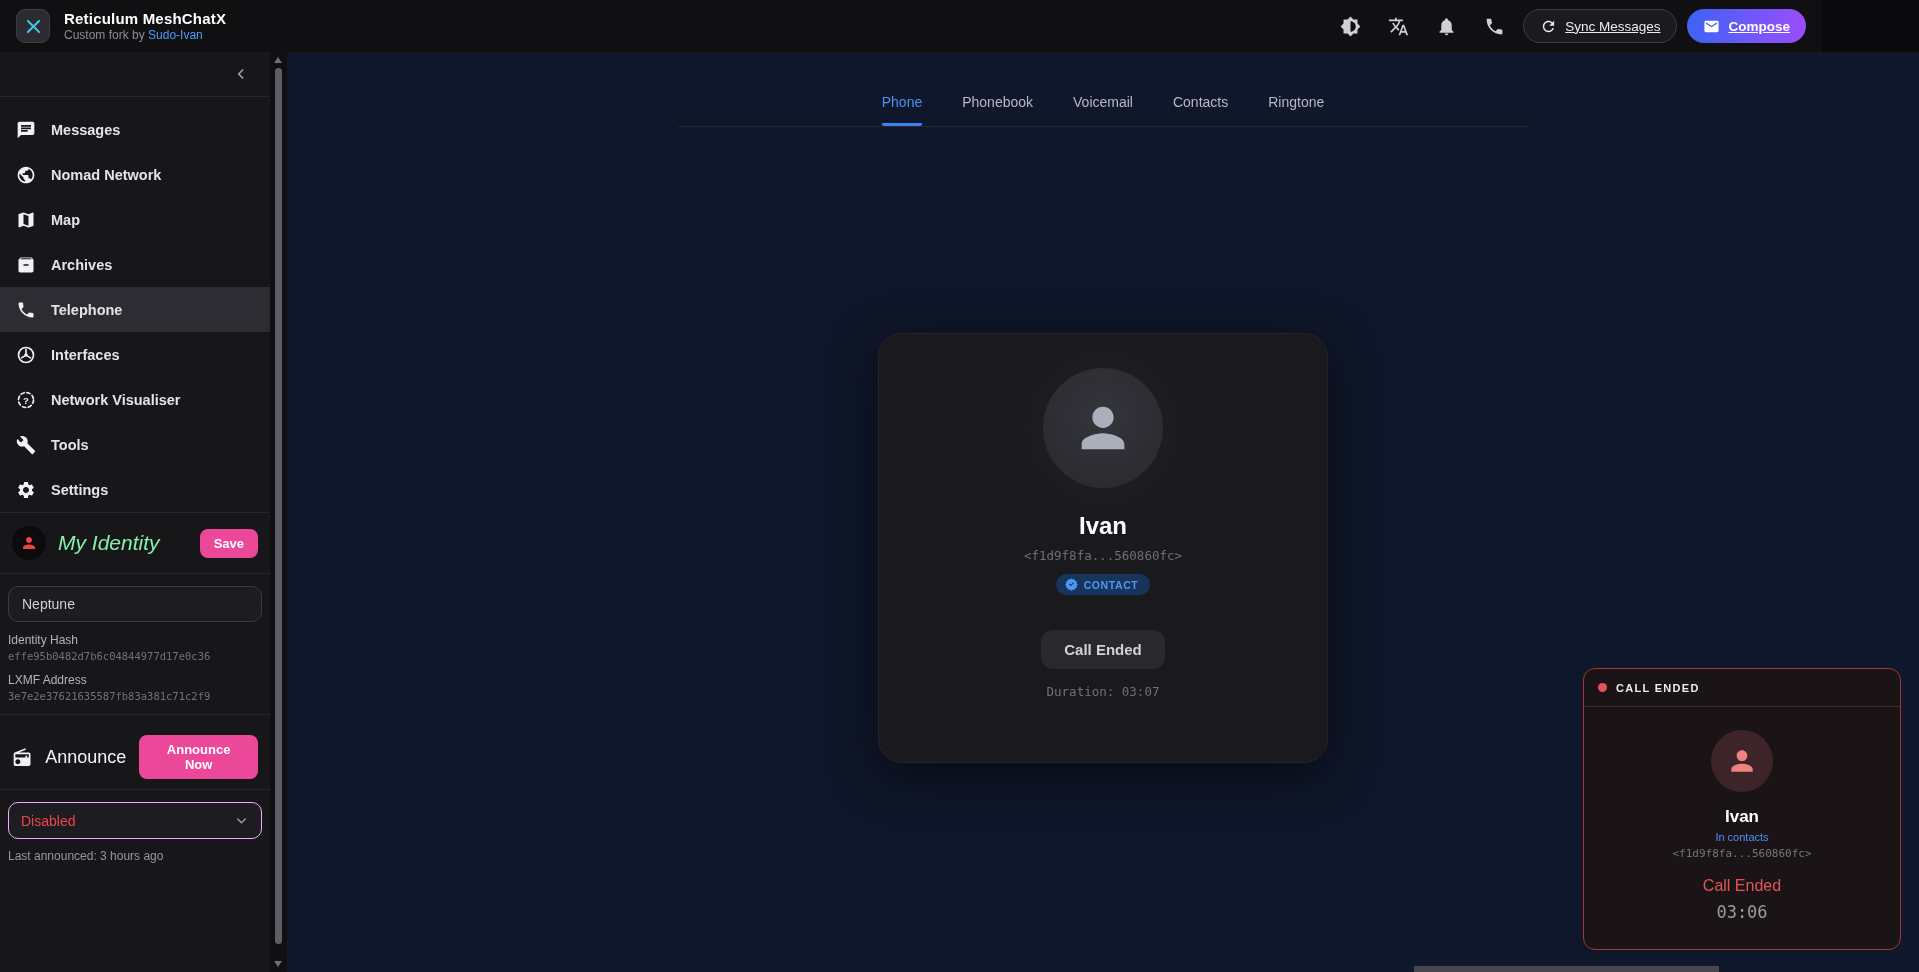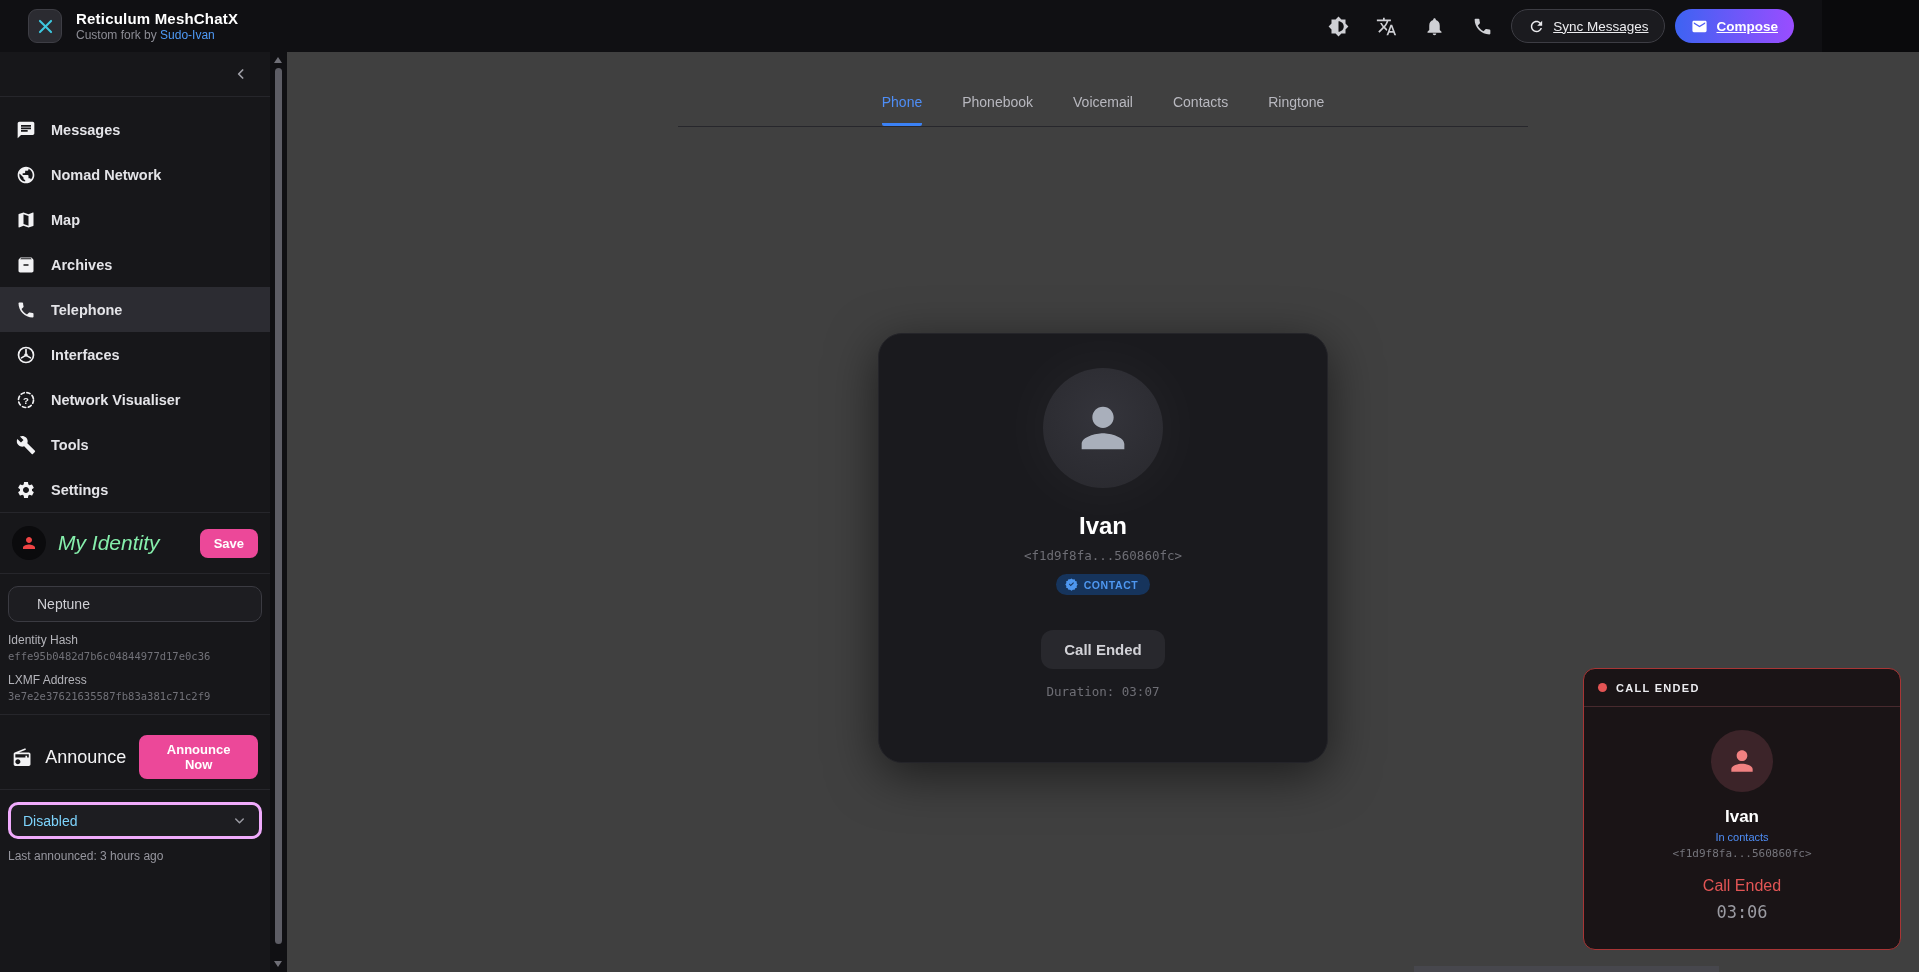--- a/index.html
+++ b/index.html
@@ -2,21 +2,21 @@
 <html><head>
 <meta charset="utf-8">
 <style>
   * { margin:0; padding:0; box-sizing:border-box; }
   html,body { width:1919px; height:972px; overflow:hidden; background:#0a0a0c;
     font-family:"Liberation Sans", sans-serif; color:#e8e8ea; }
   .mono { font-family:"DejaVu Sans Mono", monospace; }
 
   
   .header { position:absolute; top:0; left:0; width:1822px; height:52px;
-    background:#101013; display:flex; align-items:center; padding:0 28px; z-index:30;justify-content:center; }
+    background:#101013; display:flex; align-items:center; padding:0 16px; z-index:30;justify-content:center; }
   .logo-box { width:34px; height:34px; border-radius:9px; background:#2b2b31;
     border:1px solid #3e3e45; display:flex; align-items:center; justify-content:center; cursor:pointer; }
   .title-block { margin-left:14px; }
   .app-title { font-size:15px; font-weight:700; color:#ffffff; letter-spacing:.2px; }
   .app-subtitle { font-size:12px; color:#8d8d95; margin-top:1px; }
   .app-subtitle a { color:#4f9bf8; text-decoration:none; cursor:pointer; }
   .header-right { margin-left:auto; display:flex; align-items:center; gap:10px; }
   .icon-btn { width:38px; height:38px; display:flex; align-items:center; justify-content:center;
     color:#cfd0d5; cursor:pointer; border-radius:8px; }
   .pill-btn { height:34px; border-radius:999px; display:flex; align-items:center; gap:8px;
@@ -36,45 +36,45 @@
   .nav-item.active { background:#2c2c32; }
   .nav-item svg { flex:0 0 auto; color:#f2f2f4; }
   .sb-divider { height:1px; background:#26262b; }
   .identity-row { display:flex; align-items:center; gap:12px; padding:13px 12px; }
   .identity-avatar { width:34px; height:34px; border-radius:50%; background:#0b0b0d;
     display:flex; align-items:center; justify-content:center; color:#ef4444; }
   .identity-title { font-size:21px; color:#86efac;font-style:italic; }
   .small-btn { margin-left:auto; background:#ec4899; border:none; color:#fff; font-weight:700;
     font-size:13px; padding:7px 14px; border-radius:8px; cursor:pointer; font-family:inherit; }
   .name-input { display:block; width:254px; margin:12px 8px 0; height:36px; background:#1d1d21;
-    border:1px solid #3b3b42; border-radius:10px; padding:0 28px; color:#cfcfd4; font-size:14px;
+    border:1px solid #3b3b42; border-radius:10px; padding:0 13px; color:#cfcfd4; font-size:14px;
     font-family:inherit; outline:none; }
   .hash-block { padding:11px 8px 0; }
   .hash-label { font-size:12px; color:#b4b4ba; }
   .hash-value { font-size:10.5px; color:#717178; margin-top:3px; letter-spacing:0; }
   .announce-row { display:flex; align-items:center; gap:13px; padding:10px 12px; margin-top:10px; }
   .announce-row svg { color:#f2f2f4; }
   .announce-title { font-size:18px; color:#f2f2f4; }
-  .select-box { margin:12px 8px 6px; height:37px; background:#1d1d21; border:3px solid #f0abfc;
-    border-radius:10px; display:flex; align-items:center; padding:4px 12px; color:#7dd3fc;
+  .select-box { margin:12px 8px 6px; height:37px; background:#1d1d21; border:1px solid #f0abfc;
+    border-radius:10px; display:flex; align-items:center; padding:4px 12px; color:#ef4444;
     font-size:14px; cursor:pointer; }
   .select-box svg { margin-left:auto; color:#9a9aa2; }
   .last-announced { padding:4px 8px 0; font-size:12px; color:#96969e; }
 
   
   .v-strip { position:absolute; left:270px; top:52px; width:17px; height:920px; background:#101013; z-index:25; }
   .v-arrow { position:absolute; left:4px; width:0; height:0; border-left:4.5px solid transparent;
     border-right:4.5px solid transparent; }
   .v-arrow.up { top:5px; border-bottom:6px solid #6e6e76; }
   .v-arrow.down { bottom:5px; border-top:6px solid #6e6e76; }
   .v-thumb { position:absolute; left:5px; top:16px; width:7px; height:876px;
     background:#5d5d65; border-radius:4px; }
 
   
-  .main { position:absolute; left:287px; top:52px; width:1632px; height:920px; background:#404040; }
+  .main { position:absolute; left:287px; top:52px; width:1632px; height:920px; background:#0f172a; }
   .tabs { position:absolute; top:42px; left:0; width:100%; display:flex; justify-content:center; gap:40px; }
   .tab { font-size:14px; color:#b8b8bf; padding-bottom:13px; border-bottom:3px solid transparent;
     cursor:pointer; border-radius:2px; }
   .tab.active { color:#4e8ef7; border-bottom-color:#3b82f6; }
   .tab-divider { position:absolute; top:74px; left:50%; transform:translateX(-50%);
     width:850px; height:1px; background:#27272c; }
 
   .call-card { position:absolute; left:50%; transform:translateX(-50%); top:281px;
     width:450px; height:430px; background:#1a1a1e; border:1px solid #242429; border-radius:24px;
     box-shadow:0 12px 50px rgba(0,0,0,.55); display:flex; flex-direction:column; align-items:center; }

